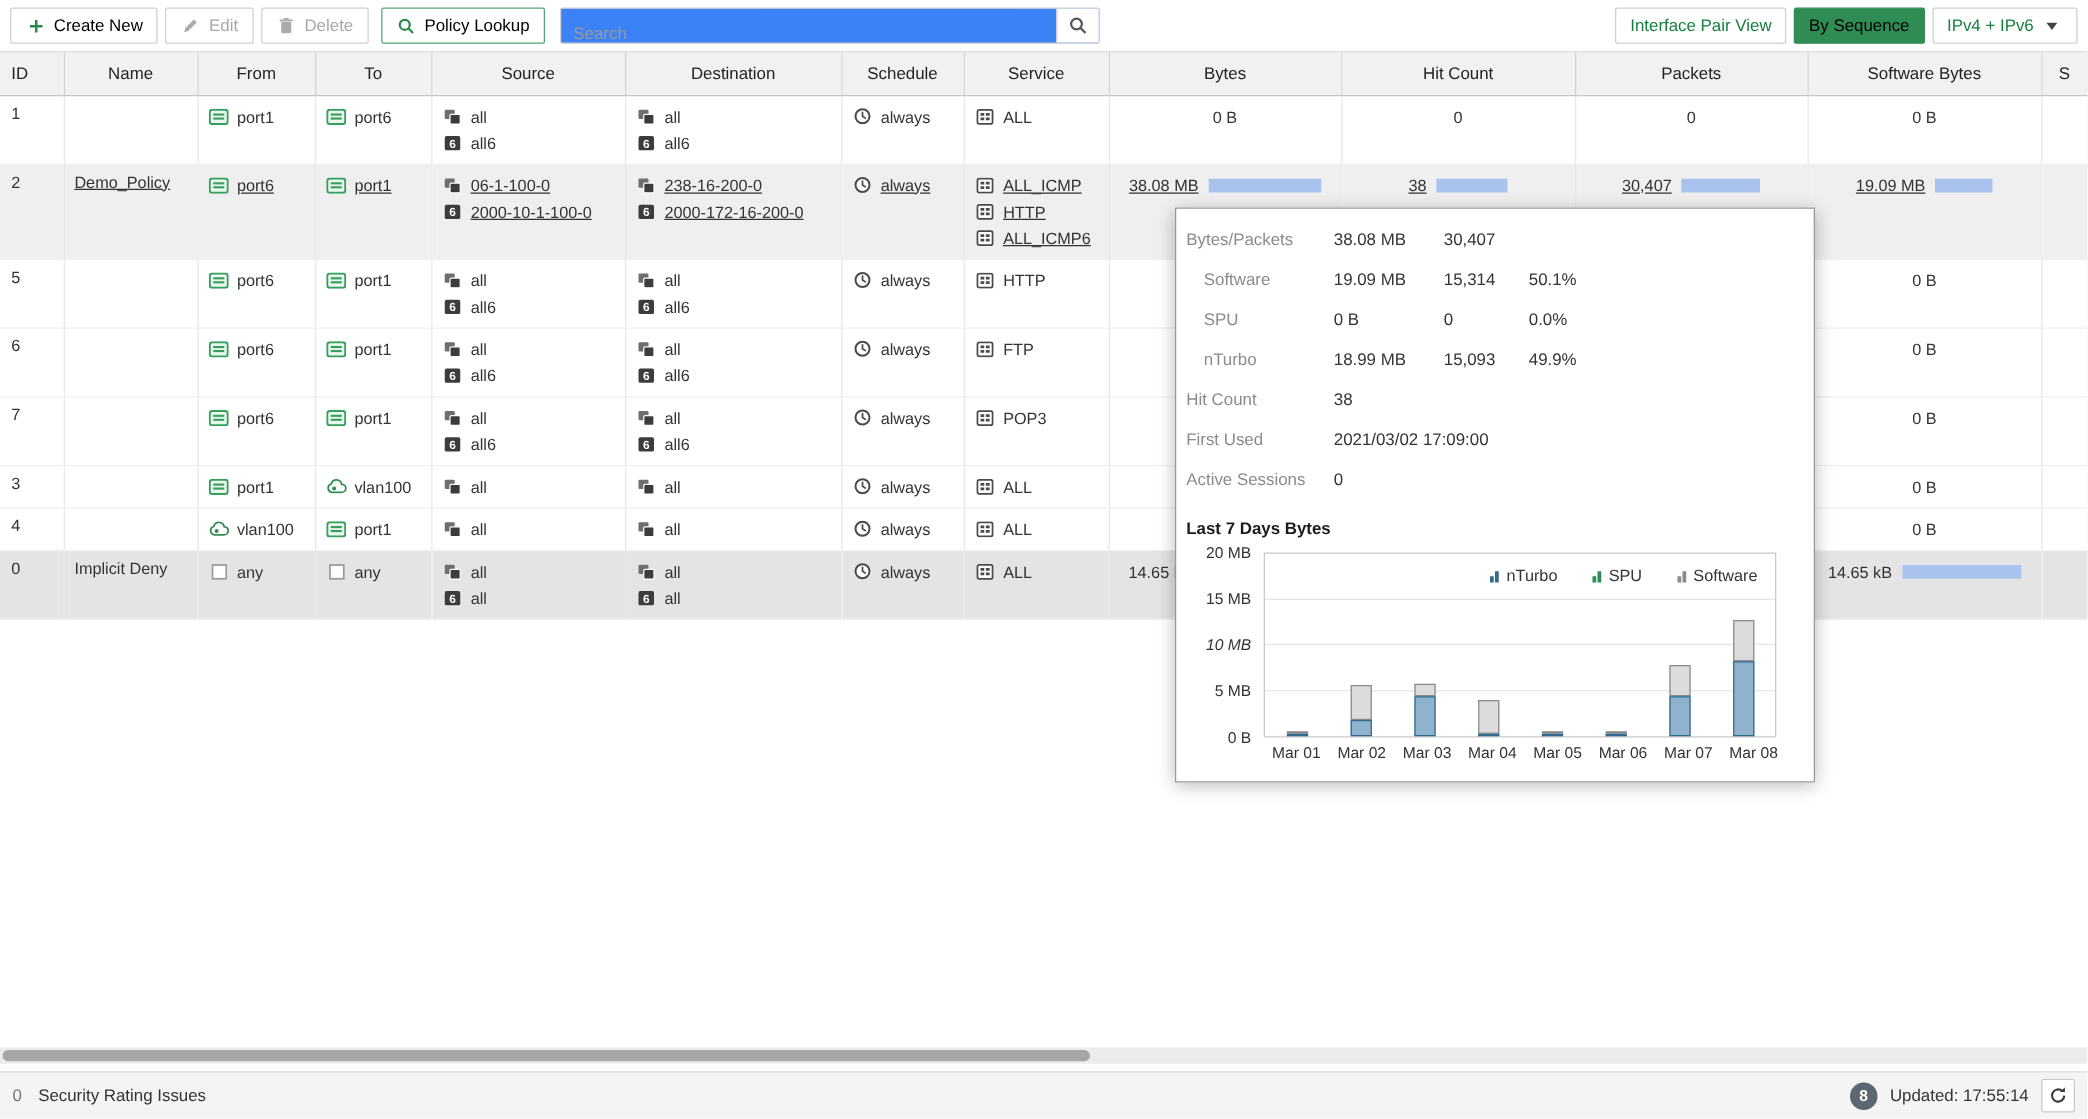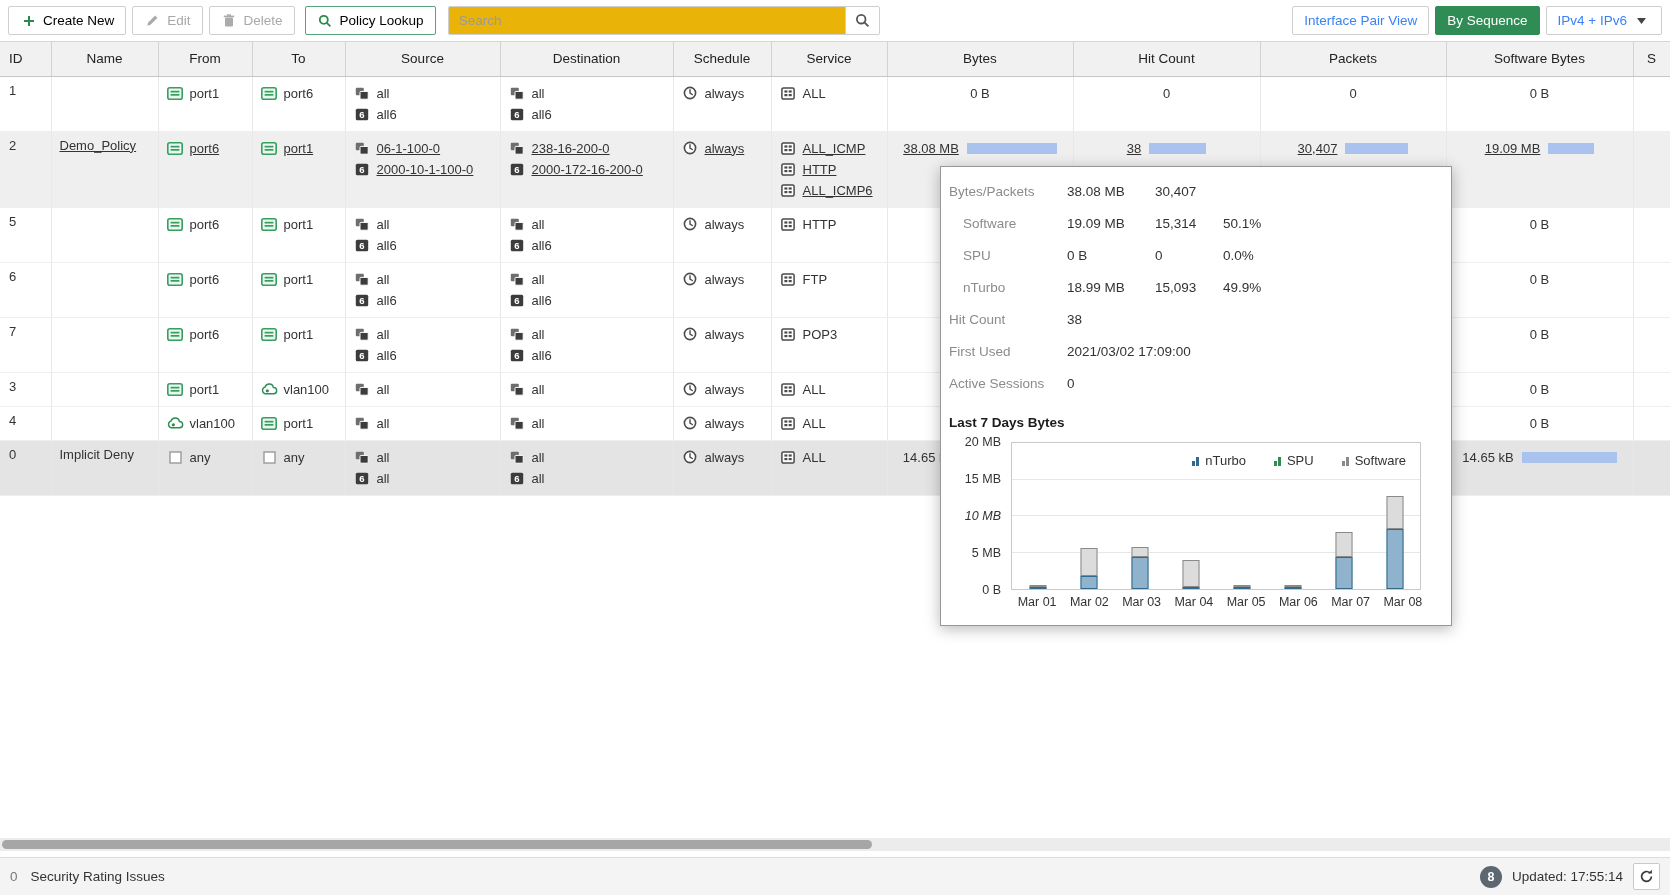--- a/index.html
+++ b/index.html
@@ -1,24 +1,24 @@
 <!DOCTYPE html>
 <html><head>
 <meta charset="utf-8">
 <style>
 *{box-sizing:border-box;margin:0;padding:0}
 html,body{width:1670px;height:895px}
 body{font-family:"Liberation Sans",sans-serif;font-size:13px;color:#333;background:#fff;position:relative;overflow:hidden}
 .toolbar{display:flex;align-items:center;height:42px;padding:0 8px;gap:6px;border-bottom:1px solid #d6d6d6;background:#fff}
-.btn{display:inline-flex;align-items:center;gap:6px;height:29px;padding:0 11px;background:#fff;border:1px solid #cfcfcf;border-radius:2px;font-size:13.5px;color:#3b82f6;cursor:pointer;white-space:nowrap}
+.btn{display:inline-flex;align-items:center;gap:6px;height:29px;padding:0 11px;background:#fff;border:1px solid #cfcfcf;border-radius:2px;font-size:13.5px;color:#15803d;cursor:pointer;white-space:nowrap}
 .btn.green{color:#000000}
 .btn.green-border{border-color:#54a476}
 .btn.disabled{color:#a8a8a8}
-.btn.active{background:#2f8c55;border-color:#2f8c55;color:#ffffff}
-.search{display:flex;align-items:center;width:432px;height:29px;border:1px solid #cfcfcf;border-radius:2px;background:#eab308;margin-left:6px}
+.btn.active{background:#2f8c55;border-color:#2f8c55;color:#000000}
+.search{display:flex;align-items:flex-end;width:432px;height:29px;border:1px solid #cfcfcf;border-radius:2px;background:#3b82f6;margin-left:6px}
 .search input{flex:1;border:none;outline:none;padding:0 10px;font-size:13.5px;color:#333;background:transparent}
 .search input::placeholder{color:#9a9a9a}
 .search .sbtn{width:34px;height:100%;display:flex;align-items:center;justify-content:center;border-left:1px solid #cfcfcf;cursor:pointer;background:#fff}
 .tb-right{margin-left:auto;display:flex;align-items:center;gap:6px}
 table{border-collapse:collapse;table-layout:fixed;width:1670px}
 thead th{background:#f1f1f1;border-right:1px solid #d2d2d2;border-bottom:1px solid #c6c6c6;height:34px;font-weight:400;text-align:center;font-size:13.5px;color:#222;overflow:hidden;white-space:nowrap}
 thead th:first-child{text-align:left;padding-left:9px}
 tbody td{border-right:1px solid #e8e8e8;border-bottom:1px solid #efefef;padding:6px 8px;vertical-align:top;overflow:hidden}
 tr.white{background:#fff}
 tr.hover{background:#efefef}

